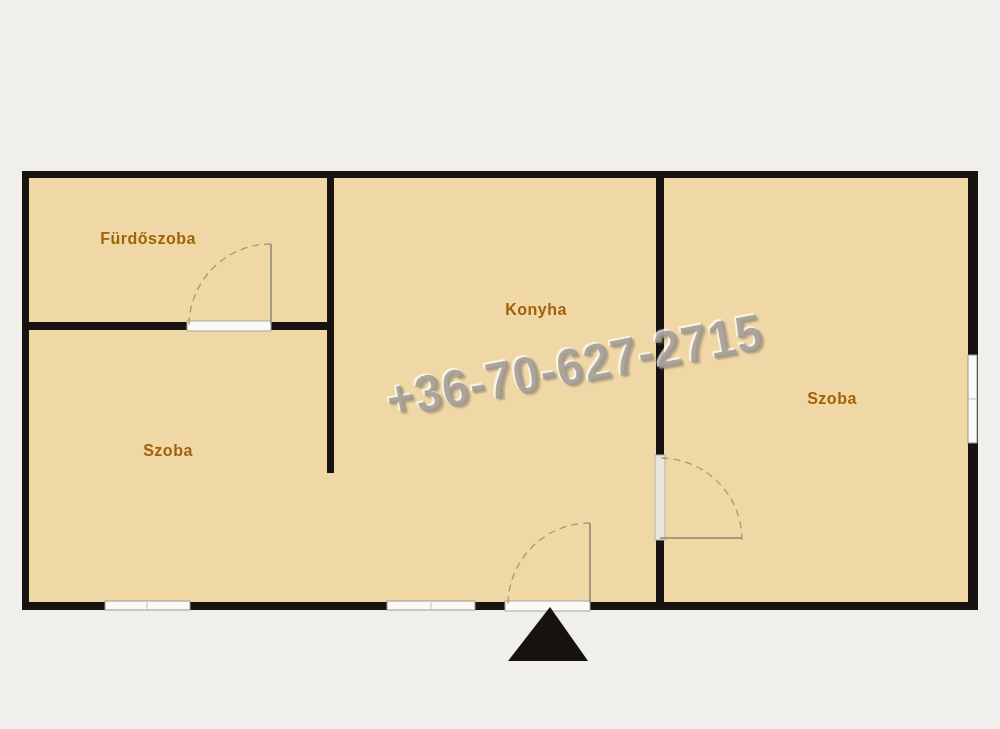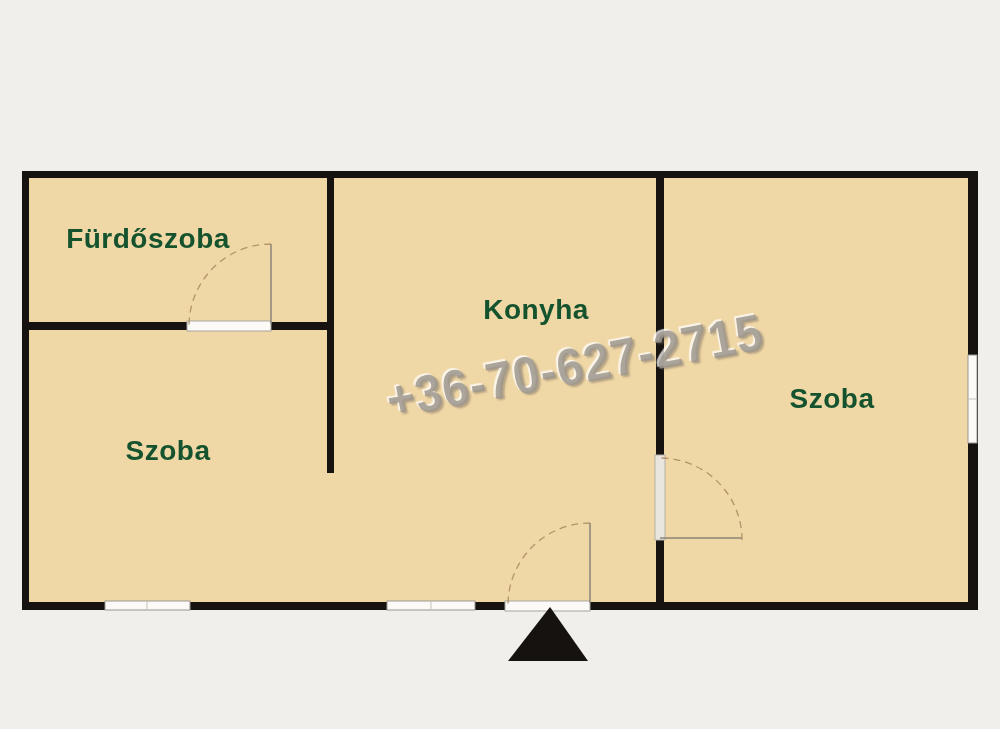--- a/index.html
+++ b/index.html
@@ -17,23 +17,23 @@
   }
   .plan-svg {
     position: absolute;
     left: 0;
     top: 0;
   }
   .room-label {
     position: absolute;
     transform: translate(-50%, -50%);
     font-weight: bold;
-    font-size: 28px;
+    font-size: 16px;
     letter-spacing: 0.5px;
-    color: #14532d;
+    color: #a16207;
     white-space: nowrap;
   }
   .watermark {
     position: absolute;
     left: 575px;
     top: 366px;
     transform: translate(-50%, -50%) rotate(-10.5deg) scaleX(0.92);
     font-size: 52px;
     font-weight: bold;
     letter-spacing: 1px;

